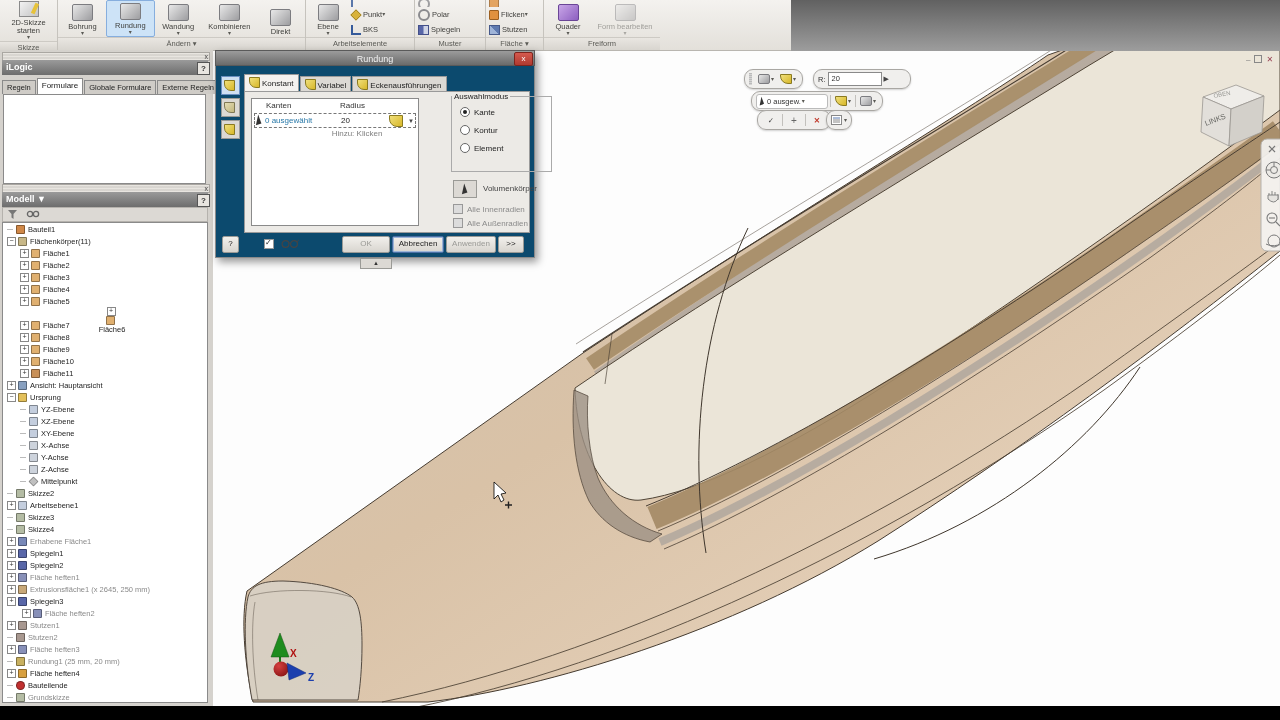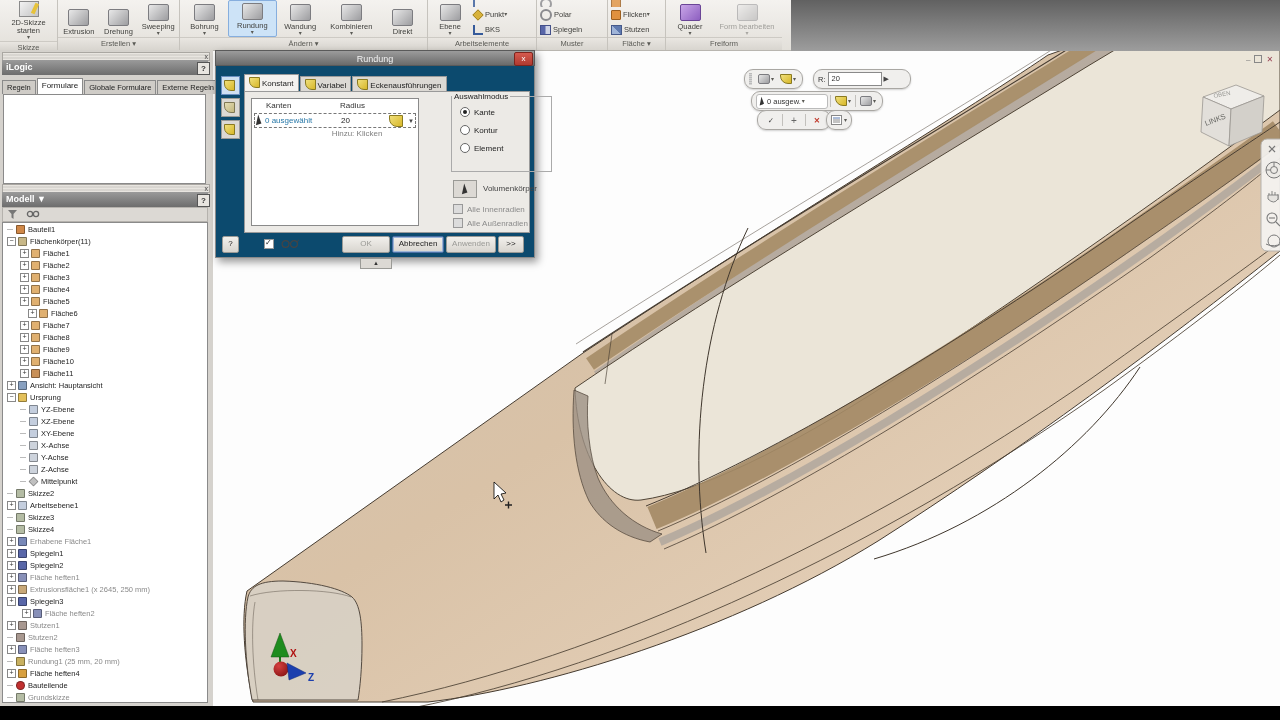--- a/index.html
+++ b/index.html
@@ -212,38 +212,20 @@
     <div class="rgroup" style="width:57px;">
       <div class="rbtns">
         <div class="rbtn" style="width:100%;">
           <span class="ric ipencil"></span>
           <span class="rlbl">2D-Skizze starten</span>
           <span class="caret">▾</span>
         </div>
       </div>
       <div class="rglabel">Skizze</div>
     </div>
-    <div class="rgroup" style="width:121px;">
-      <div class="rbtns">
-        <div class="rbtn" style="flex:1;">
-          <span class="ric icube"></span>
-          <span class="rlbl">Extrusion</span>
-        </div>
-        <div class="rbtn" style="flex:1;">
-          <span class="ric icube"></span>
-          <span class="rlbl">Drehung</span>
-        </div>
-        <div class="rbtn" style="flex:1;">
-          <span class="ric icube"></span>
-          <span class="rlbl">Sweeping</span>
-          <span class="caret">▾</span>
-        </div>
-      </div>
-      <div class="rglabel"><span>Erstellen</span> ▾</div>
-    </div>
     <div class="rgroup" style="width:247px;">
       <div class="rbtns">
         <div class="rbtn" style="flex:1;">
           <span class="ric icube"></span>
           <span class="rlbl">Bohrung</span>
           <span class="caret">▾</span>
         </div>
         <div class="rbtn hl" style="flex:1;">
           <span class="ric icube"></span>
           <span class="rlbl">Rundung</span>
@@ -405,21 +387,21 @@
         <div class="trow" style="padding-left: 17px;">
           <span class="pbox">+</span>
           <span class="ticon" style="background: rgb(224, 176, 112);"></span>
           <span>Fläche4</span>
         </div>
         <div class="trow" style="padding-left: 17px;">
           <span class="pbox">+</span>
           <span class="ticon" style="background: rgb(224, 176, 112);"></span>
           <span>Fläche5</span>
         </div>
-        <div class="trow" style="padding-left: 25px;">
+        <div class="trow" style="padding-left: 14px; flex-direction: column;">
           <span class="pbox">+</span>
           <span class="ticon" style="background: rgb(224, 176, 112);"></span>
           <span>Fläche6</span>
         </div>
         <div class="trow" style="padding-left: 17px;">
           <span class="pbox">+</span>
           <span class="ticon" style="background: rgb(224, 176, 112);"></span>
           <span>Fläche7</span>
         </div>
         <div class="trow" style="padding-left: 17px;">

